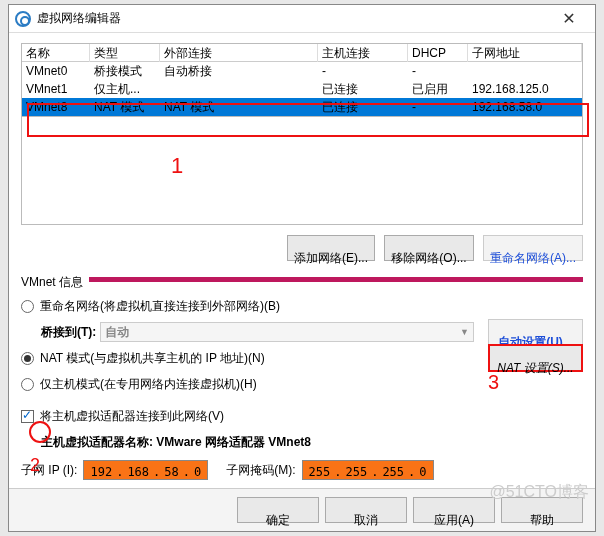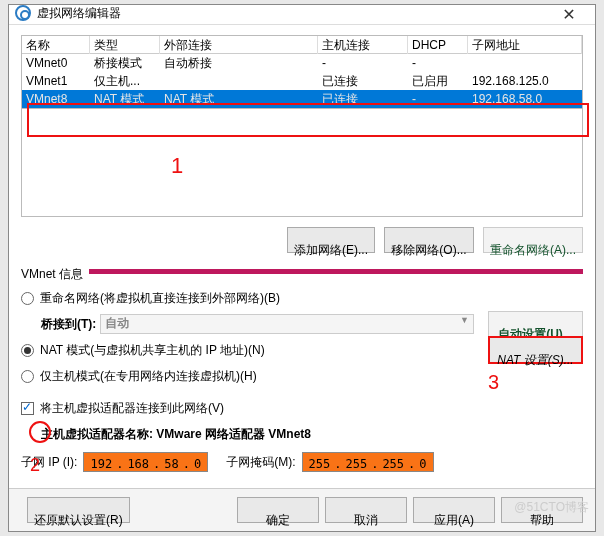--- a/index.html
+++ b/index.html
@@ -1,62 +1,62 @@
 <!DOCTYPE html>
 <html><head>
 <meta charset="utf-8">
 <style>
   * { box-sizing: border-box; font-family: "Microsoft YaHei", "SimSun", Arial, sans-serif; font-size: 12px; }
   body { margin: 0; background: #e8e8e8; width: 604px; height: 536px; overflow: hidden; }
   .dialog { position: absolute; left: 8px; top: 4px; width: 588px; height: 528px; background: #fff; border: 1px solid #888; }
-  .titlebar { height: 20px; background: #fff; border-bottom: 1px solid #ddd; display: flex; padding: 0 6px; }
+  .titlebar { height: 28px; background: #fff; border-bottom: 1px solid #ddd; display: flex; align-items: center; padding: 0 6px; }
   .titlebar .icon { width: 16px; height: 16px; border: 2px solid #2b7cc4; border-radius: 50%; margin-right: 6px; position: relative; }
   .titlebar .icon::after { content: ""; position: absolute; left: 3px; top: 3px; width: 6px; height: 6px; border: 2px solid #2b7cc4; border-radius: 50%; }
   .titlebar .title { flex: 1; }
   .titlebar .close { width: 40px; text-align: center; font-size: 16px; color: #333; cursor: pointer; }
   .content { padding: 10px 12px 8px 12px; }
   .table { border: 1px solid #bbb; }
   .thead, .trow { display: flex; height: 18px; align-items: flex-start; }
   .thead { background: #fff; border-bottom: 1px solid #ccc; }
   .thead .cell { border-right: 1px solid #ddd; padding: 0 4px; line-height: 18px; white-space: nowrap; overflow: hidden; }
   .trow .cell { padding: 0 4px; line-height: 18px; white-space: nowrap; overflow: hidden; }
   .c-name { width: 68px; }
   .c-type { width: 70px; }
   .c-ext  { width: 158px; }
   .c-host { width: 90px; }
   .c-dhcp { width: 60px; }
   .c-sub  { flex: 1; }
-  .trow.sel { background: #0078d7; color: #e5e5e5; }
+  .trow.sel { background: #0078d7; color: #000000; }
   .redbox1 { position: absolute; left: 18px; top: 98px; width: 562px; height: 34px; border: 2px solid #e11; pointer-events: none; }
   .anno1 { position: absolute; left: 162px; top: 148px; color: #e11; font-size: 22px; }
   .tbody-space { height: 108px; background: #fff; border: 1px solid #bbb; border-top: none; }
   .btnrow { margin-top: 10px; text-align: right; }
   .btn { display: inline-block; min-width: 82px; height: 22px; line-height: 20px; text-align: center; background: #e9e9e9; border: 1px solid #aaa; margin-left: 6px; padding: 12px 6px; cursor: pointer; }
-  .btn.dis { color: #14532d; background: #f3f3f3; border-color: #ccc; }
+  .btn.dis { color: #1d4ed8; background: #f3f3f3; border-color: #ccc; }
   .group { margin-top: 12px; border-top: 5px solid #be185d; position: relative; padding-top: 12px; }
   .group-title { position: absolute; top: -8px; left: 0; background: #fff; padding-right: 6px; }
   .row { display: flex; align-items: center; height: 24px; margin-bottom: 2px; }
   .radio, .check { width: 13px; height: 13px; border: 1px solid #666; margin-right: 6px; display: inline-block; position: relative; flex: none; }
   .radio { border-radius: 50%; }
   .radio.sel::after { content:""; position:absolute; left:2px; top:2px; width:7px; height:7px; background:#333; border-radius:50%; }
   .check.sel::after { content:"✓"; position:absolute; left:0; top:-3px; font-size:12px; color:#0066cc; }
   .indent { margin-left: 20px; font-weight: bold; }
-  .select { flex:1; height:20px; border:1px solid #ccc; background:#f5f5f5; margin: 0 8px 0 4px; color:#888; display:flex; align-items:flex-start; padding:0 4px; justify-content:space-between; }
+  .select { flex:1; height:20px; border:1px solid #ccc; background:#f5f5f5; margin: 0 8px 0 4px; color:#888; display:flex; align-items:center; padding:0 4px; justify-content:space-between; }
   .select .arrow { font-size: 9px; color:#888; }
   .right-btn { min-width: 95px; }
   .redbox3 { border: 2px solid #e11 !important; font-style: italic; }
   .anno3 { position: absolute; right: 96px; top: 366px; color: #e11; font-size: 20px; }
   .redcircle { position: absolute; left: 20px; top: 416px; width: 22px; height: 22px; border: 2px solid #e11; border-radius: 50%; pointer-events: none; }
   .anno2 { position: absolute; left: 21px; top: 450px; color: #e11; font-size: 18px; }
   .iprow { display:flex; align-items:center; margin-top: 6px; }
   .ipbox { display:inline-flex; border:1px solid #888; height:20px; align-items:flex-end; padding:0 4px; margin:0 6px; background:#f97316; }
   .ipbox span { margin: 0 2px; font-family: monospace; font-size: 12px; }
   .footer { position:absolute; left:0; right:0; bottom:0; border-top:1px solid #ccc; padding:8px 12px; display:flex; align-items:center; background:#f4f4f4; }
   .footer .spacer { flex:1; }
-  .watermark { position:absolute; right:6px; bottom:15px; color:#ccc; font-size:12px;text-align:center; }
+  .watermark { position:absolute; right:6px; bottom:28px; color:#ccc; font-size:16px;text-align:center; }
 </style>
 </head>
 <body>
 
 <div class="dialog">
   <div class="titlebar">
     <span class="icon"></span>
     <span class="title">虚拟网络编辑器</span>
     <span class="close">✕</span>
   </div>
@@ -163,21 +163,20 @@
             <span>.</span>
             <span>255</span>
             <span>.</span>
             <span>0</span>
           </span>
       </div>
     </div>
   </div>
 
   <div class="footer">
-    <span class="btn">还原默认设置(R)</span>
     <span class="spacer"></span>
     <span class="btn">确定</span>
     <span class="btn">取消</span>
     <span class="btn">应用(A)</span>
     <span class="btn">帮助</span>
   </div>
 
   <div class="redbox1"></div>
   <div class="anno1">1</div>
   <div class="anno3">3</div>

